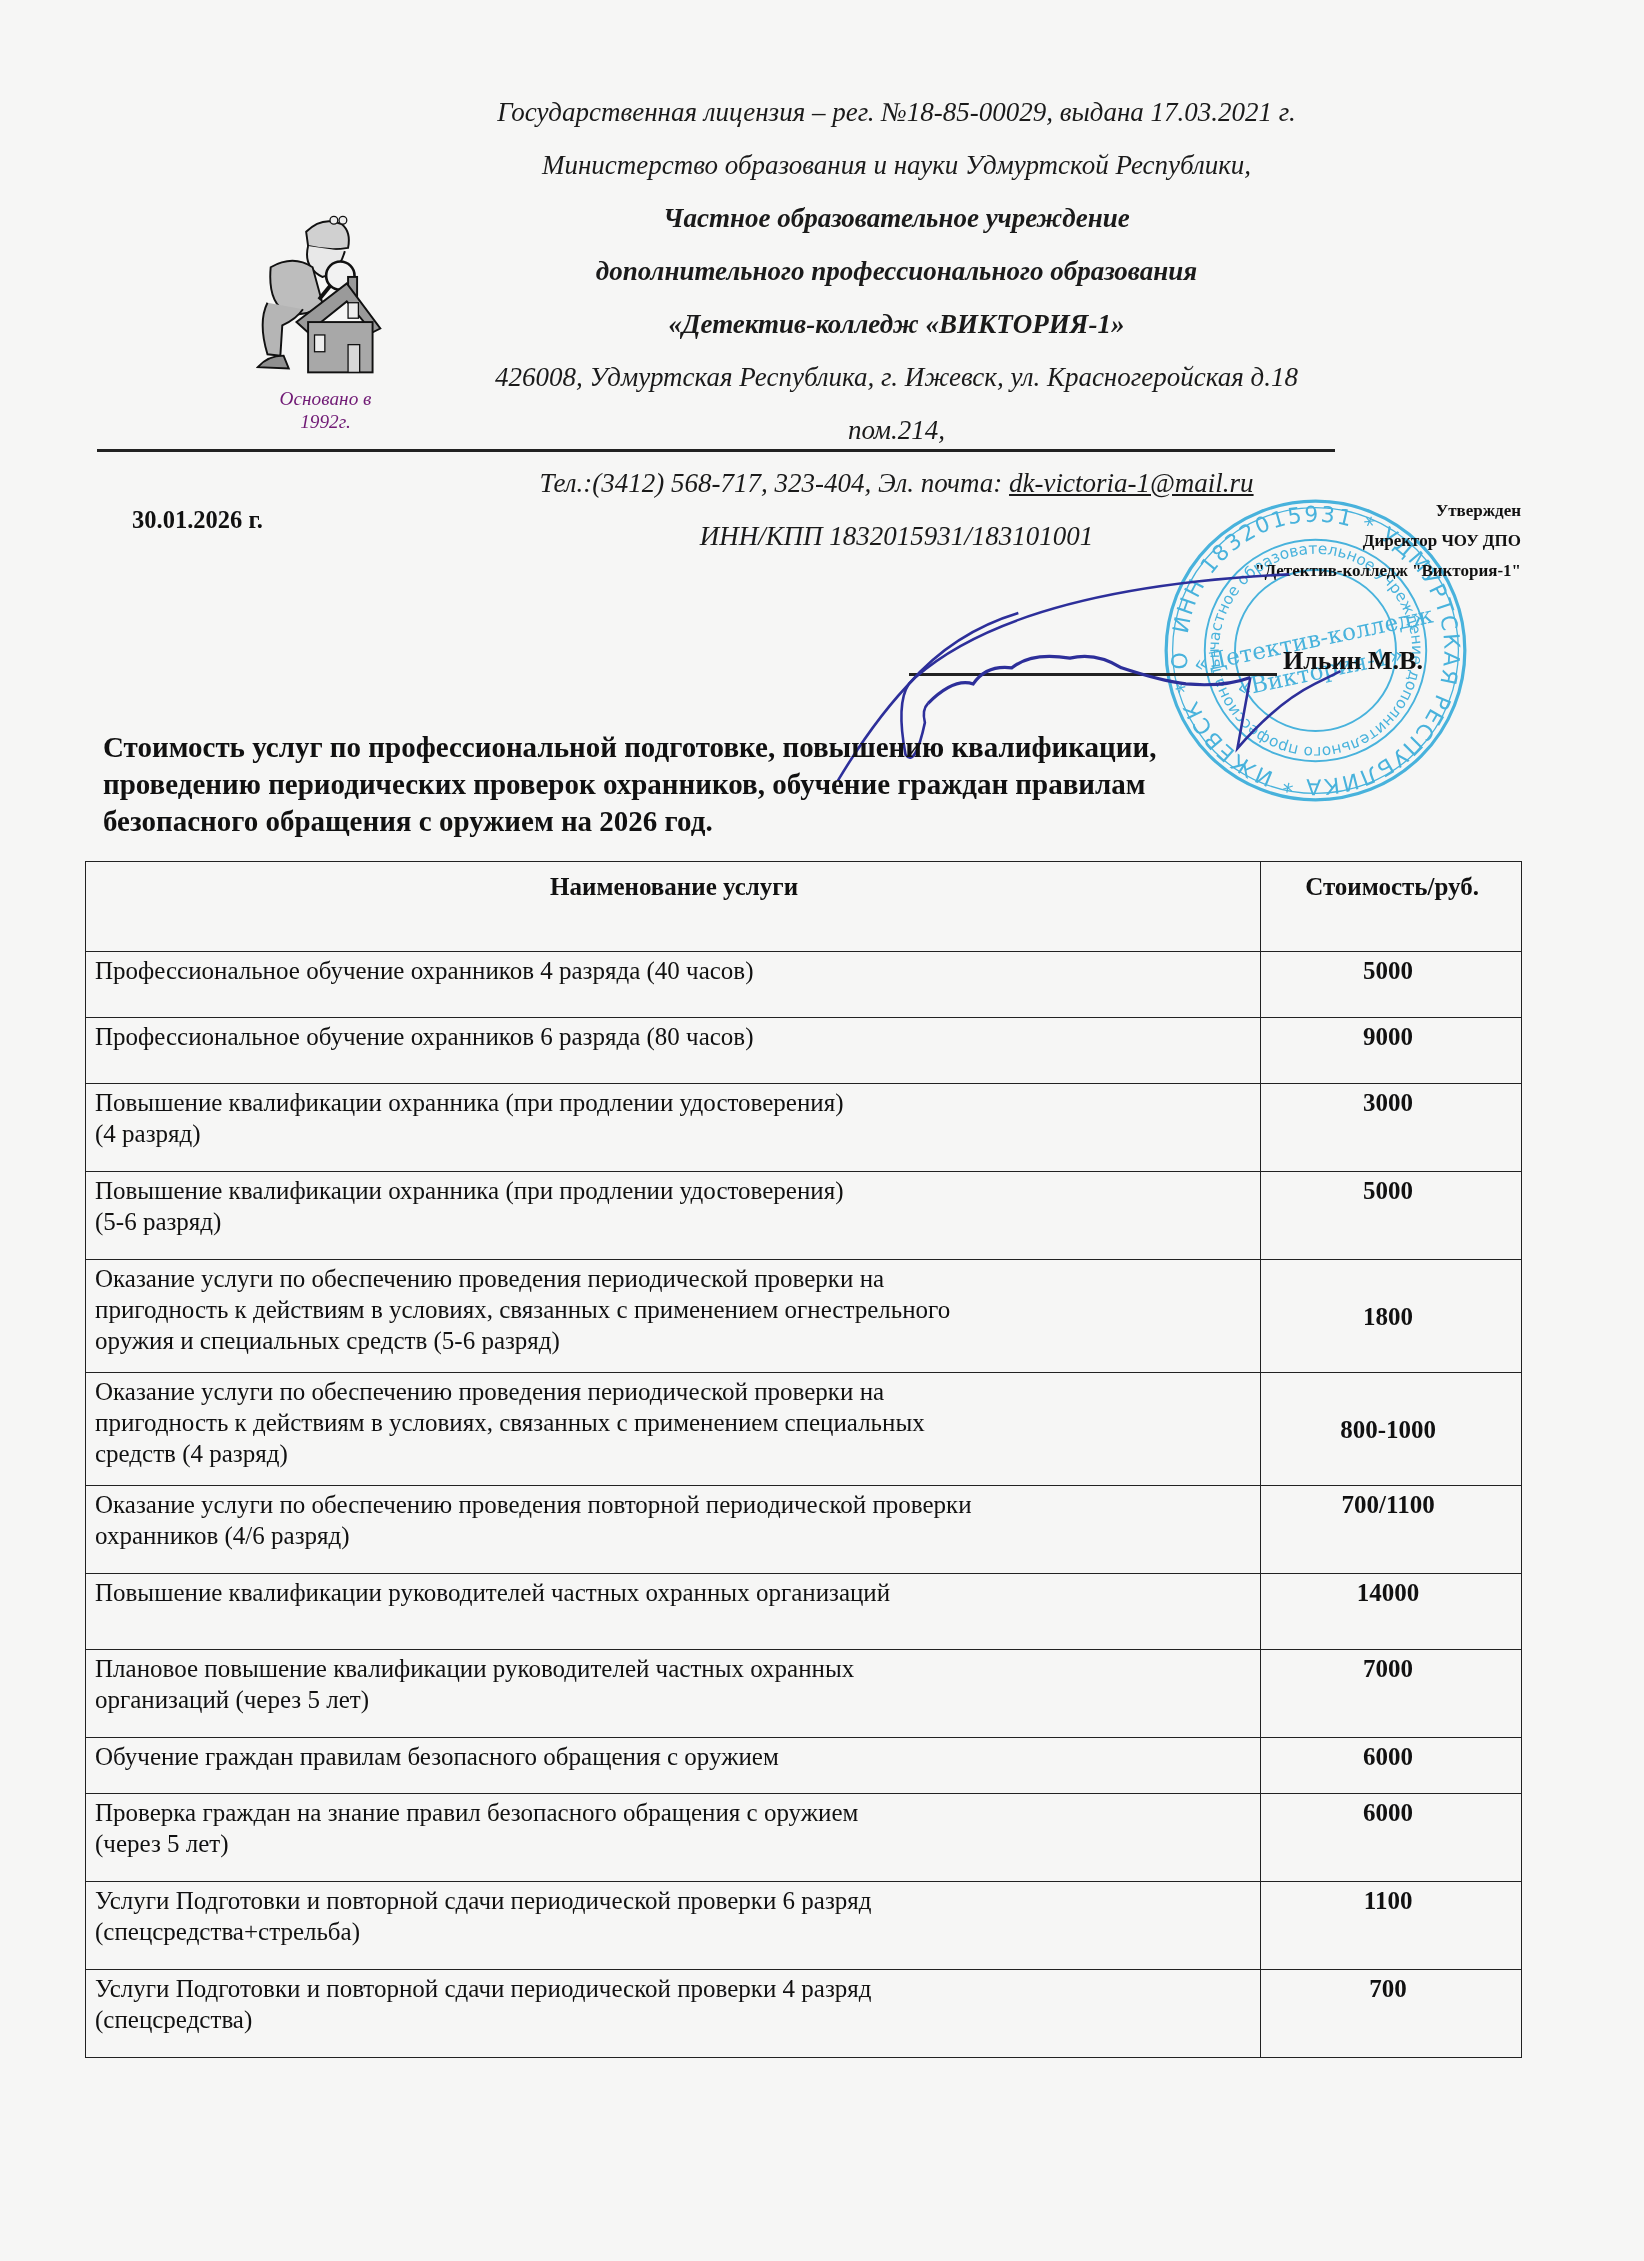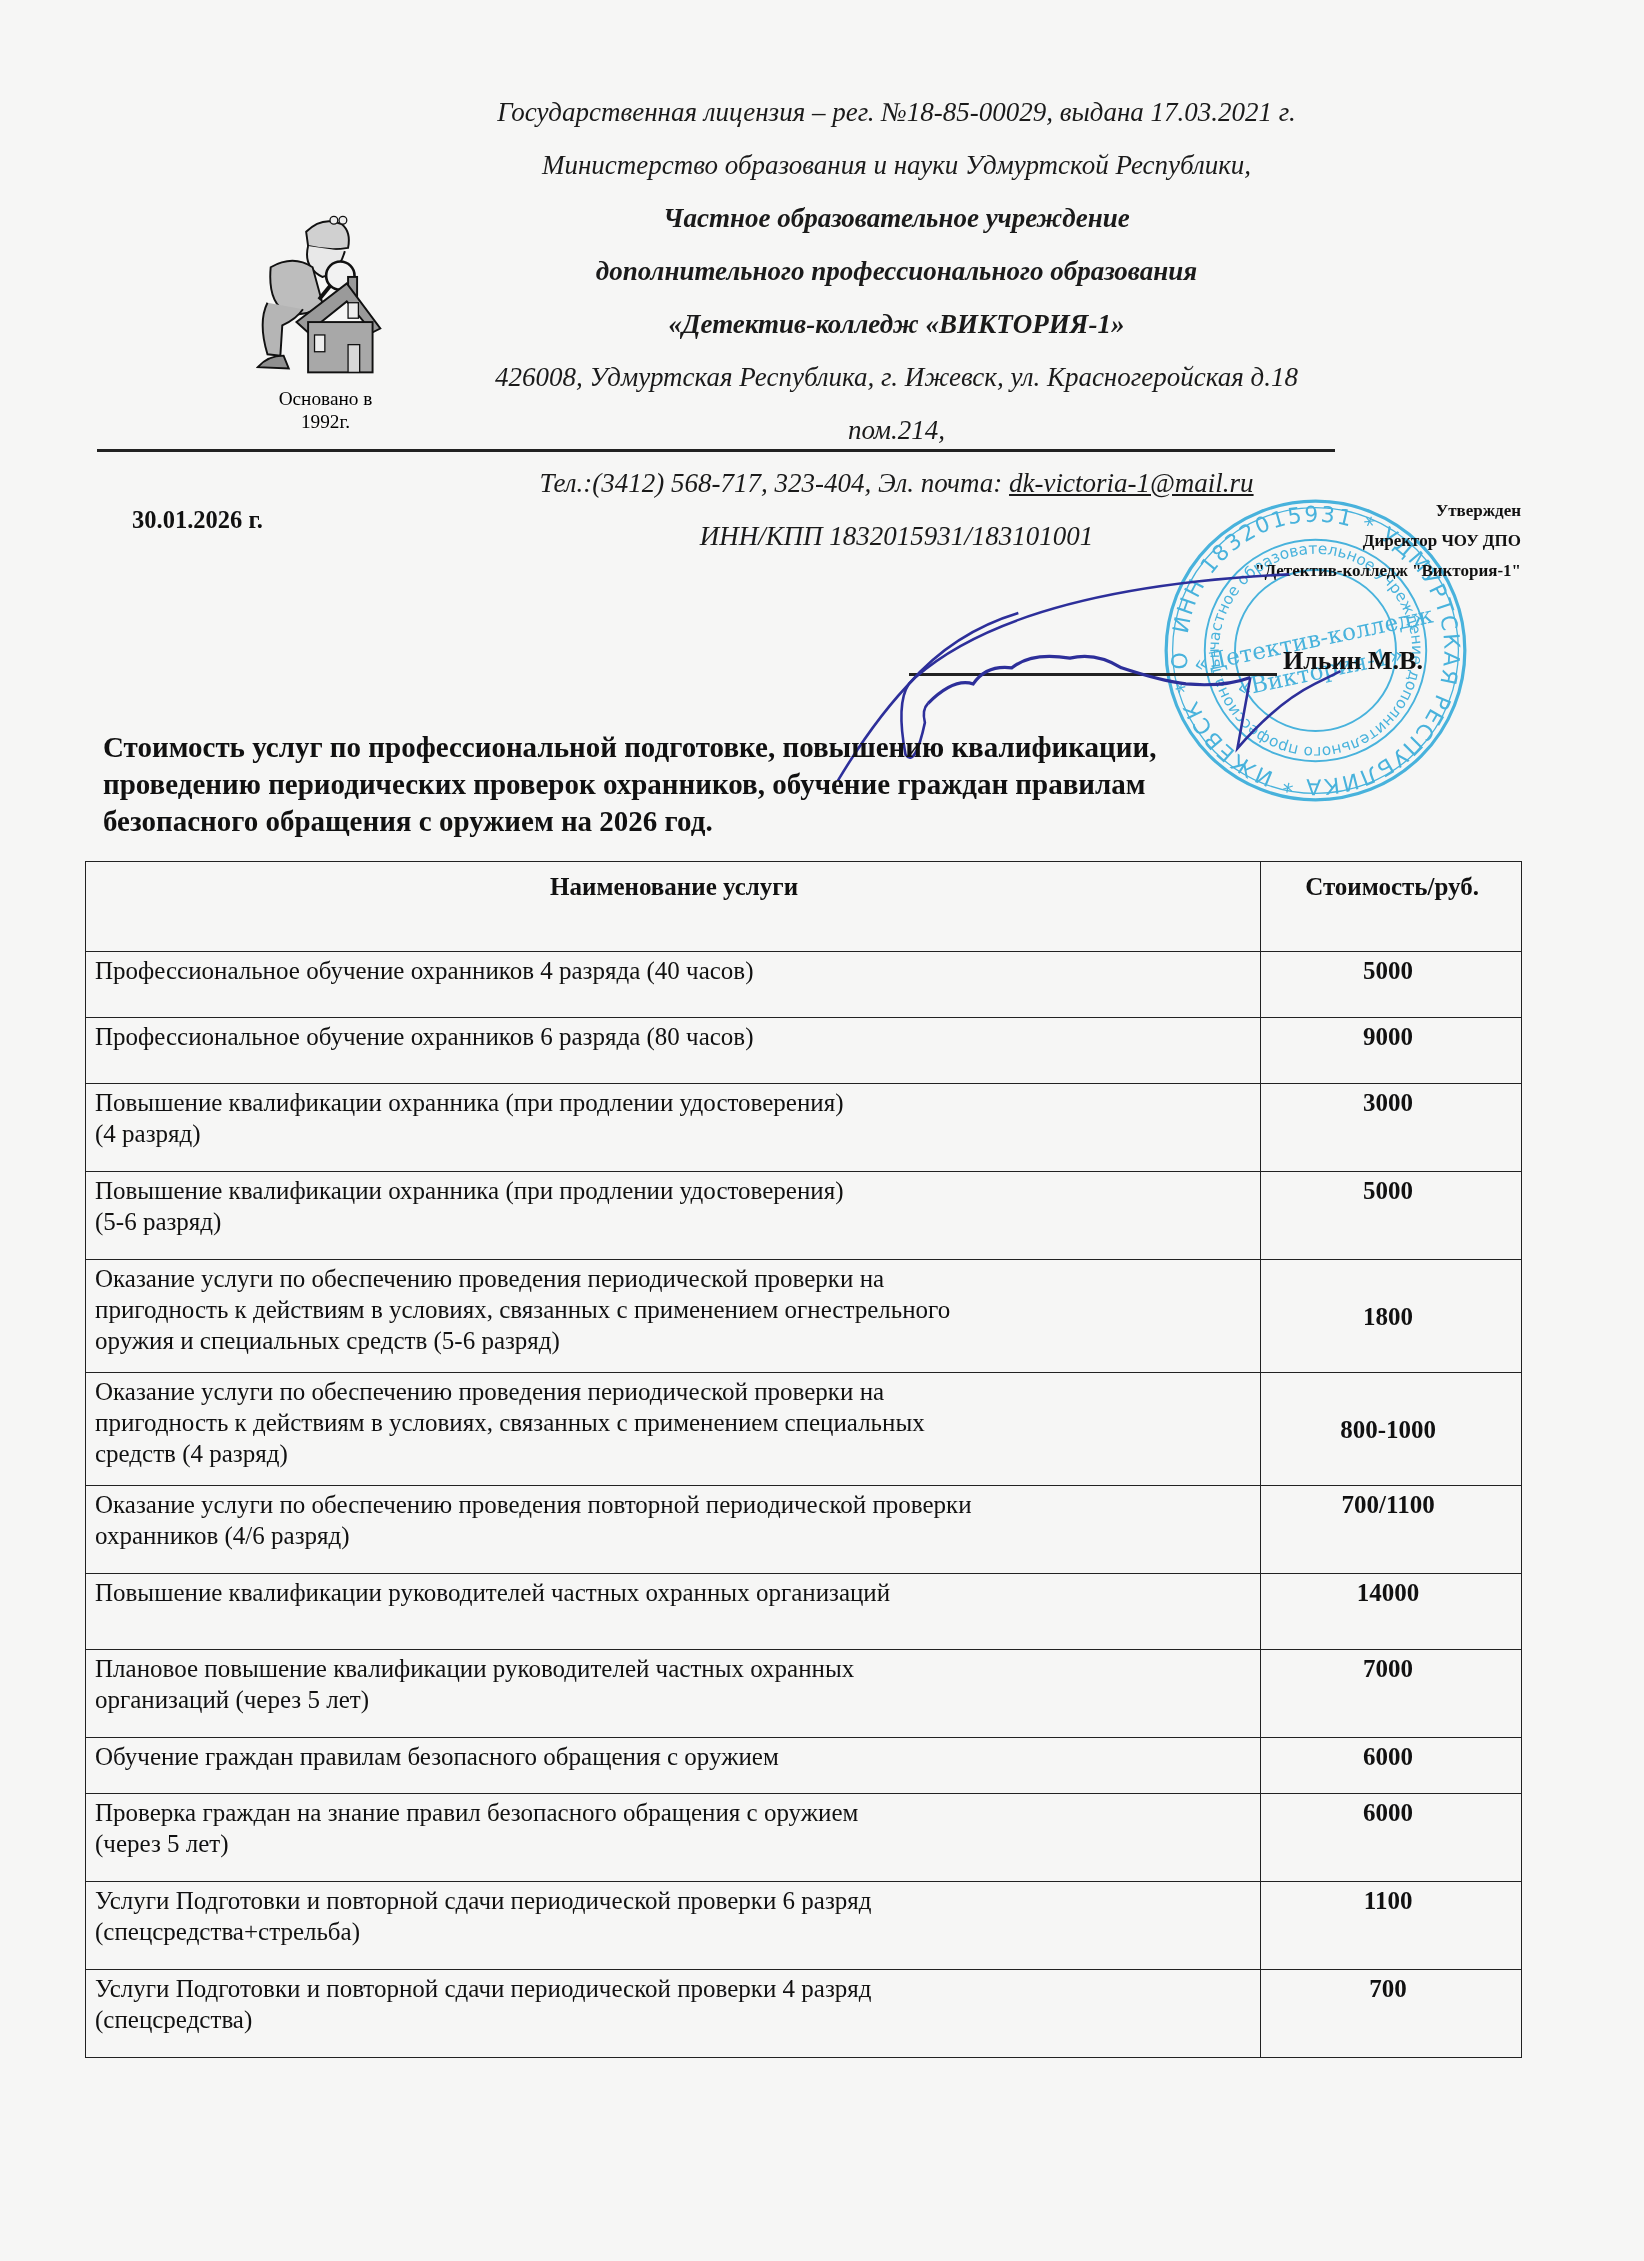--- a/index.html
+++ b/index.html
@@ -16,21 +16,21 @@
     text-align: center; font-style: italic; font-size: 27px; line-height: 33px;
     color: #1a1a1a;
   }
   .hdr .line { display: block; white-space: nowrap; margin-top: 20px; }
   .hdr .bold { font-weight: bold; }
   .hdr a { color: #1a1a1a; text-decoration: underline; }
 
   .logo { position: absolute; left: 232px; top: 206px; width: 187px; height: 187px; }
   .founded {
     position: absolute; left: 245px; top: 387px; width: 161px;
-    text-align: center; font-size: 19.3px; line-height: 23px; color: #000000;
+    text-align: center; font-style: italic; font-size: 19.3px; line-height: 23px; color: #701a75;
   }
   .rule { position: absolute; left: 97px; top: 449px; width: 1238px; height: 2.6px; background: #222; }
 
   .date { position: absolute; left: 132px; top: 467px; font-weight: bold; font-size: 24.5px; margin-top: 39px; }
 
   .approve {
     position: absolute; right: 123px; top: 496px; text-align: right;
     font-weight: bold; font-size: 17px; line-height: 30px; z-index: 3;
   }
   .approve .line { display: block; white-space: nowrap; }

